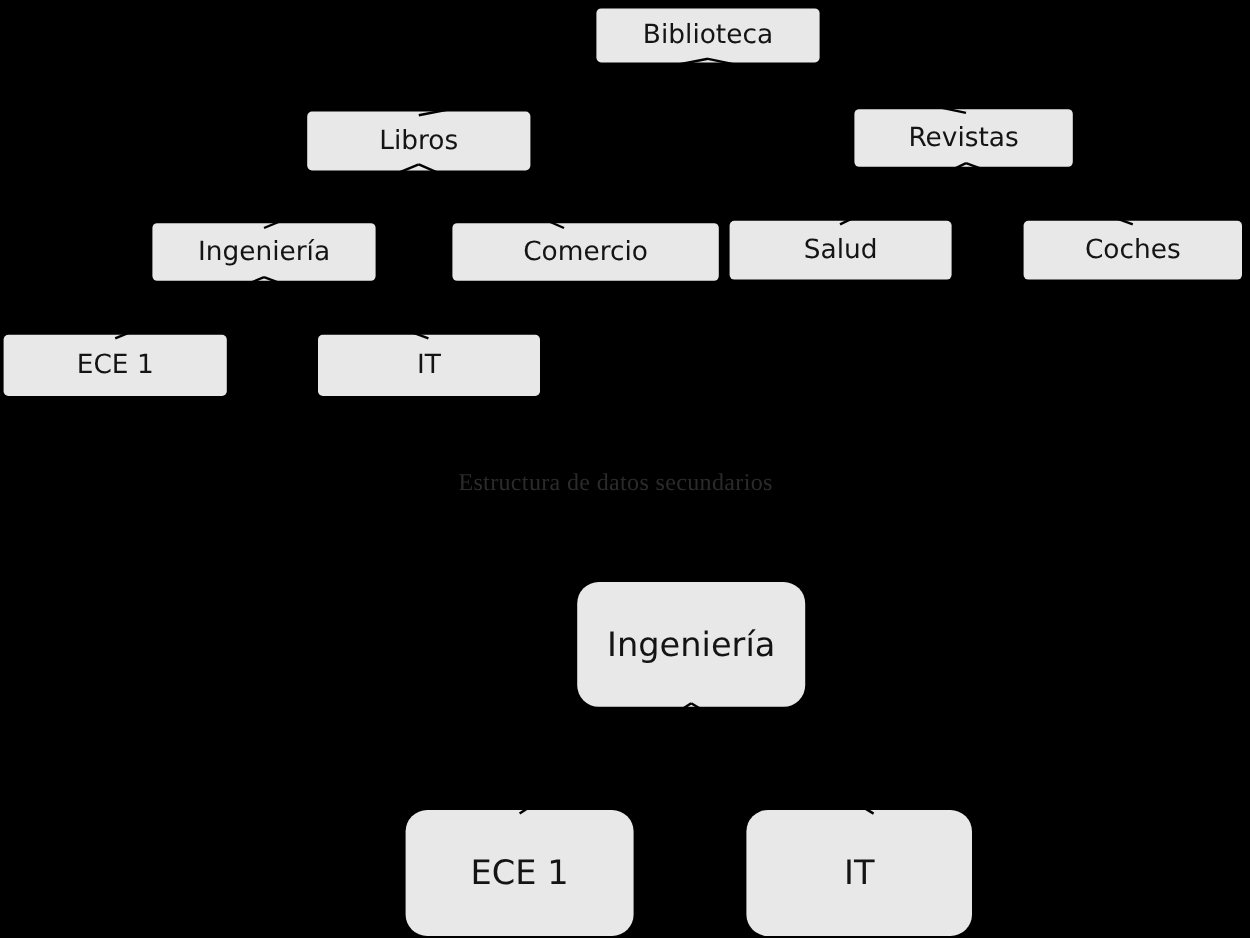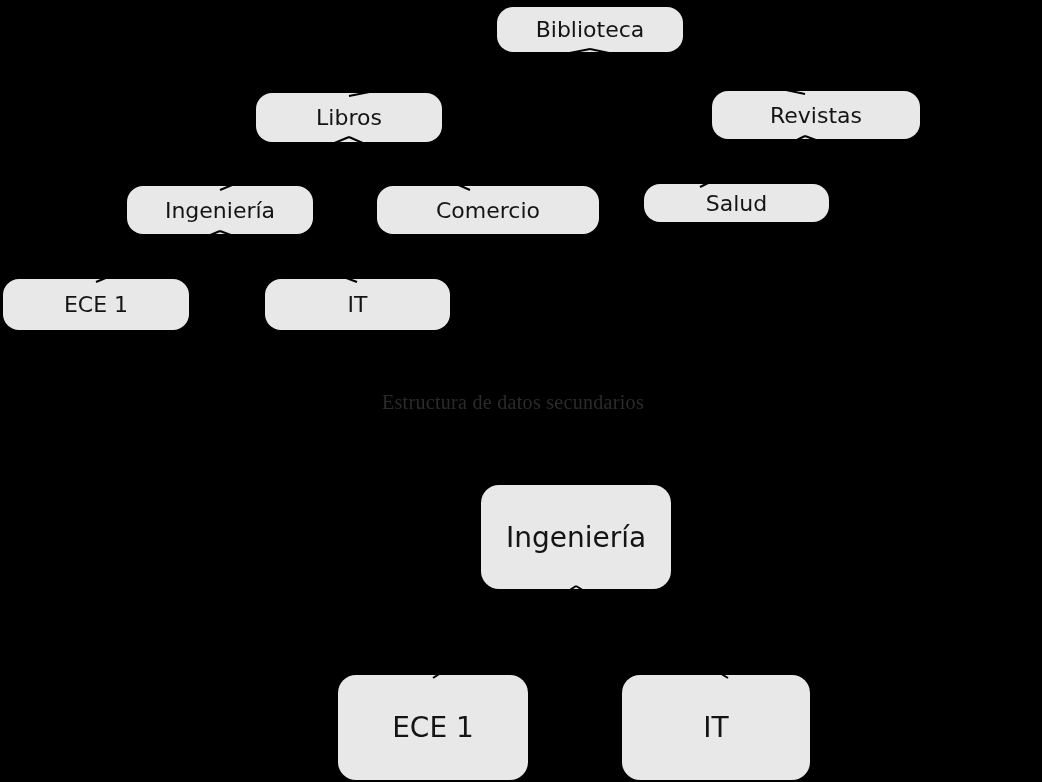--- a/index.html
+++ b/index.html
@@ -20,21 +20,21 @@
     background: #e8e8e8;
     color: #141414;
     display: flex;
     align-items: center;
     justify-content: center;
     text-align: center;
     box-sizing: border-box;
     white-space: nowrap;
   }
   .node.t1 {
-    border-radius: 16px;
+    border-radius: 4px;
     font-size: 22px;
   }
   .node.t2 {
     border-radius: 18px;
     font-size: 28px;
   }
   .edges {
     position: absolute;
     left: 0;
     top: 0;
@@ -55,28 +55,29 @@
 </style>
 </head>
 <body>
 
 <div class="canvas">
 
   <div class="node t1" style="left:497px; top:7px;  width:186px; height:45px;">Biblioteca</div>
 
   <div class="node t1" style="left:256px; top:93px; width:186px; height:49px;">Libros</div>
 
-  <div class="node t1" style="left:712px; top:91px; width:208px; height:48px;">Revistas</div>
+  <div class="node t1" style="left:712px; top:91px; width:182px; height:48px;">Revistas</div>
 
   <div class="node t1" style="left:127px; top:186px; width:186px; height:48px;">Ingeniería</div>
 
   <div class="node t1" style="left:377px; top:186px; width:222px; height:48px;">Comercio</div>
 
-  <div class="node t1" style="left:608px; top:184px; width:185px; height:38px;margin-left:36px;">Salud</div>
+  <div class="node t1" style="left:608px; top:184px; width:185px; height:49px;">Salud</div>
 
+  <div class="node t1" style="left:853px; top:184px; width:182px; height:49px;">Coches</div>
 
   <div class="node t1" style="left:3px; top:279px; width:186px; height:51px;">ECE 1</div>
 
   <div class="node t1" style="left:265px; top:279px; width:185px; height:51px;">IT</div>
 
   <div class="caption">Estructura de datos secundarios</div>
 
   <div class="node t2" style="left:481px; top:485px; width:190px; height:104px;">Ingeniería</div>
 
   <div class="node t2" style="left:338px; top:675px; width:190px; height:105px;">ECE 1</div>

